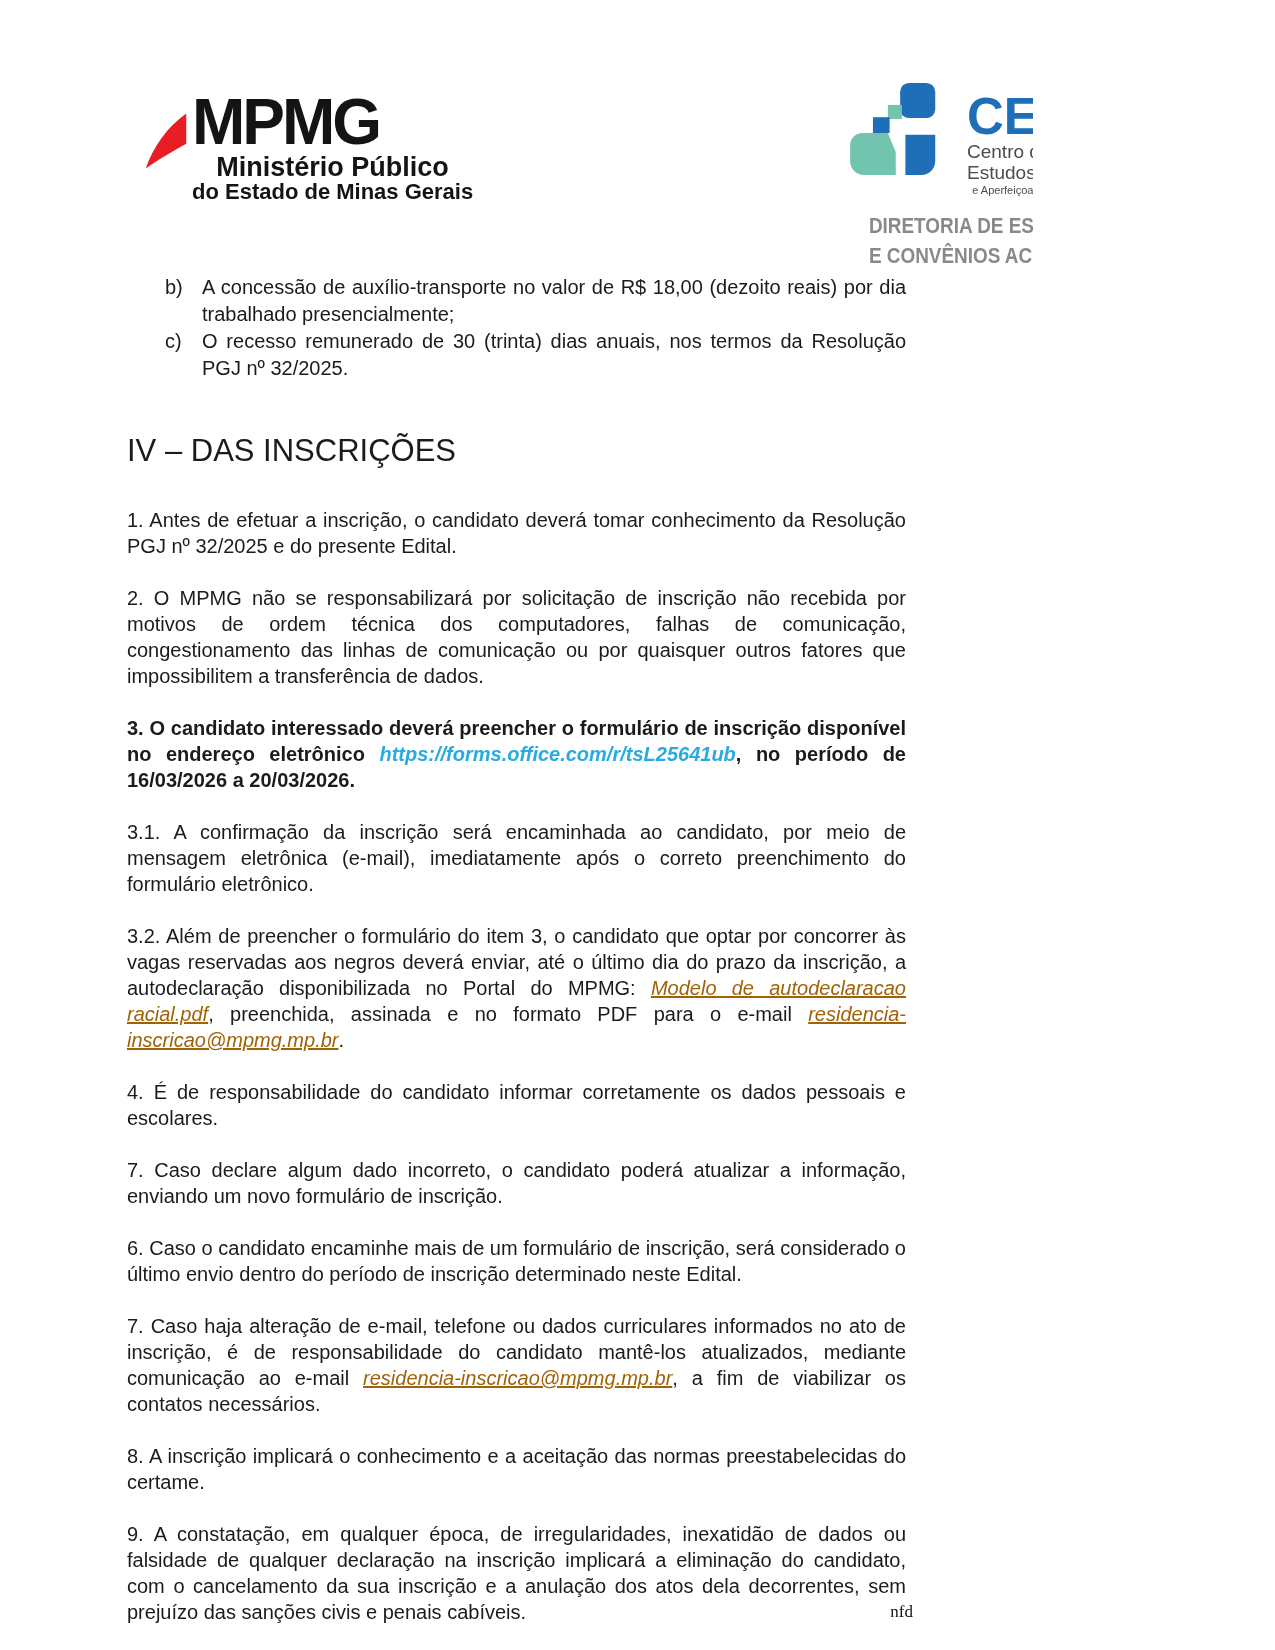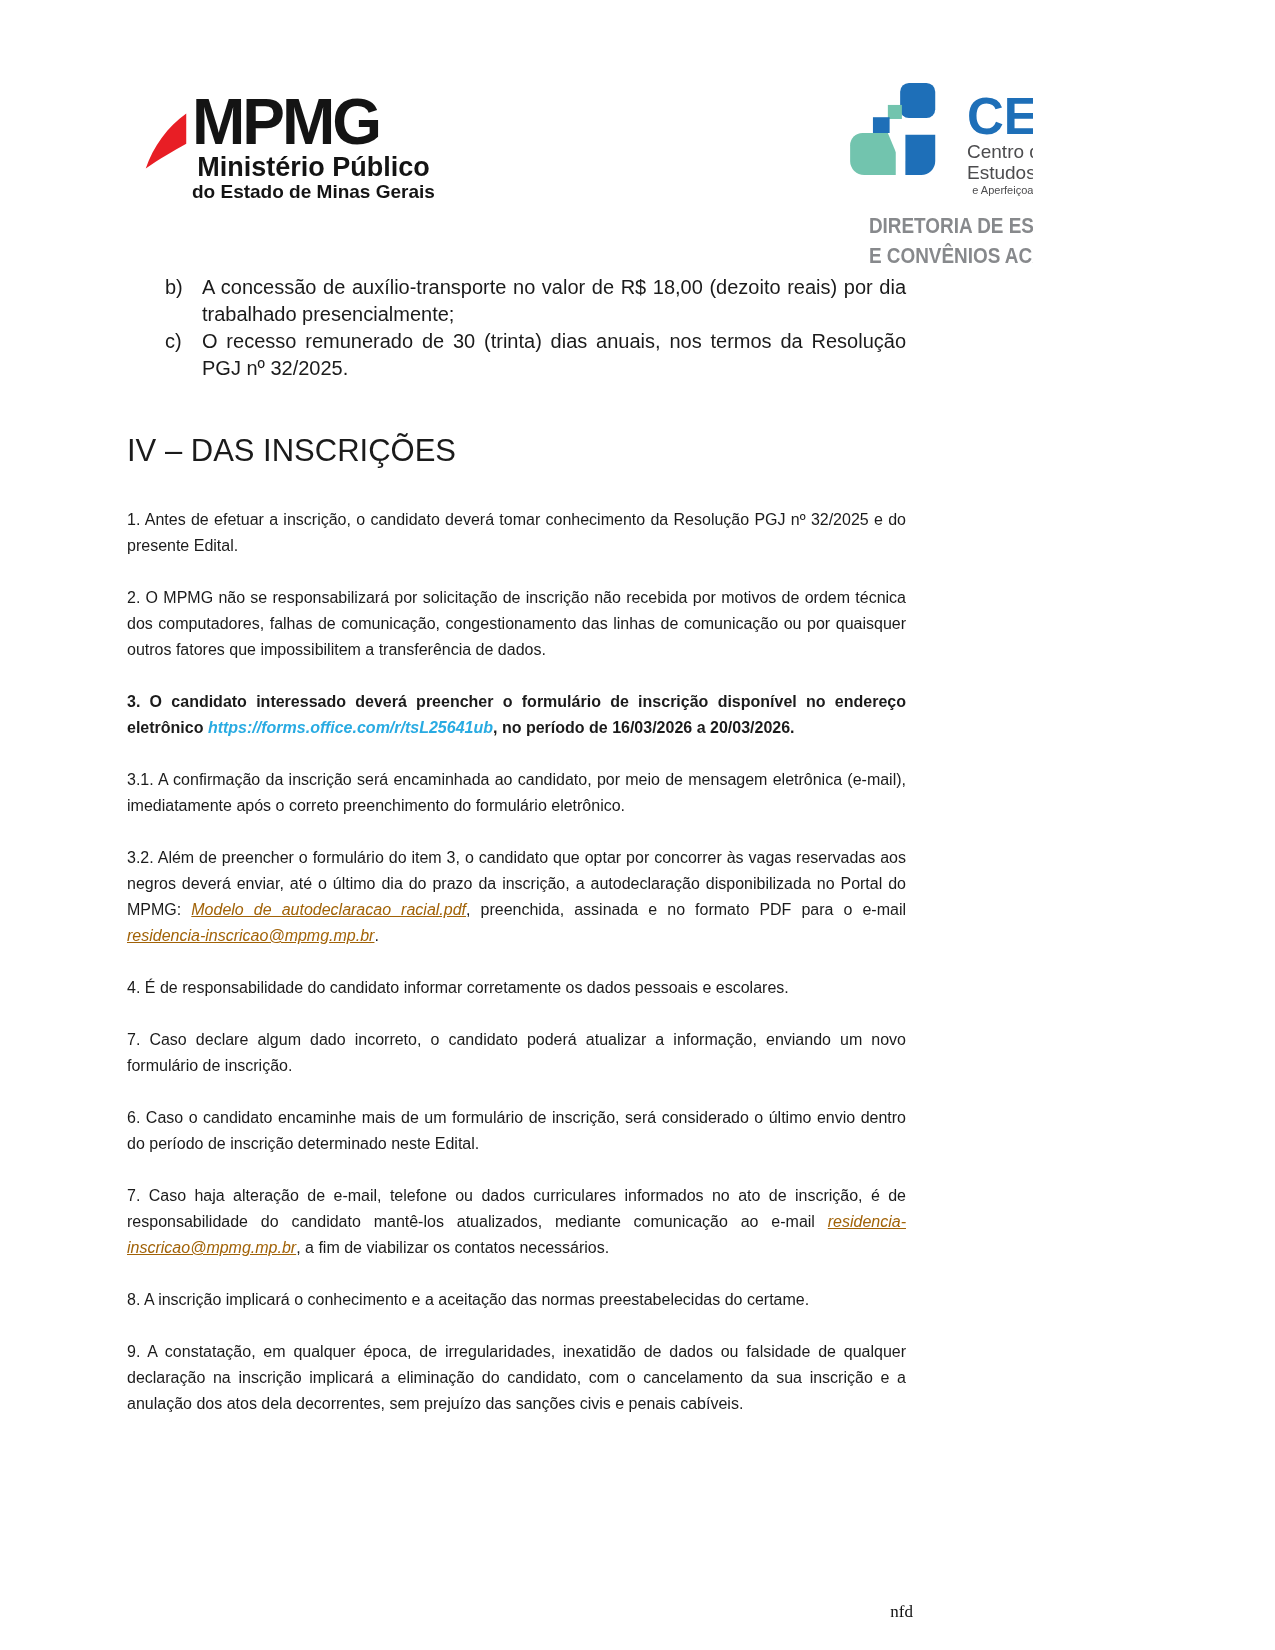--- a/index.html
+++ b/index.html
@@ -11,39 +11,39 @@
     color:#1b1b1b;
     overflow:hidden;
   }
   
   .header{position:relative;height:237px;}
   .mpmg-logo{position:absolute;left:143px;top:93px;}
   .mpmg-sail{position:absolute;left:0;top:18px;}
   .mpmg-text{margin-left:49px;}
   .mpmg-acronym{font-size:64px;font-weight:700;letter-spacing:-3px;line-height:58px;color:#141414;}
   .mpmg-sub1{font-size:27px;font-weight:700;line-height:27px;margin-top:3px;color:#141414;text-align:center;}
-  .mpmg-sub2{font-size:19px;font-weight:700;line-height:21px;color:#141414;}
+  .mpmg-sub2{font-size:22px;font-weight:700;line-height:21px;color:#141414;}
   .ceaf-block{position:absolute;left:850px;top:83px;width:270px;}
   .ceaf-row{display:flex;align-items:flex-start;gap:24px;}
   .ceaf-textcol{margin-left:5px;margin-top:10px;}
   .ceaf-acronym{font-size:51px;font-weight:700;line-height:47px;color:#1E6FB8;letter-spacing:0;}
   .ceaf-sub1{font-size:19px;color:#4c4c4e;line-height:21px;margin-top:1px;}
   .ceaf-sub2{font-size:11px;color:#4c4c4e;line-height:14px;text-align:center;}
   .ceaf-dept{margin-top:14px;text-align:center;color:#87898C;font-weight:700;
              font-size:22px;line-height:30px;transform:scaleX(0.86);transform-origin:50% 0;
              white-space:nowrap;}
   .scan-artifact{position:absolute;left:1151px;top:56px;width:2px;height:50px;background:#dadcdd;}
   
   .content{padding:0 127px;}
   .benefits{margin-top:37px;}
   .benefit-row{display:flex;font-size:20px;line-height:27px;}
   .benefit-label{flex:0 0 37px;margin-left:38px;}
   .benefit-text{flex:1;text-align:justify;}
   .section-title{margin-top:49px;font-size:31px;line-height:40px;font-weight:400;color:#1b1b1b;}
-  .par{margin:26px 0 0;text-align:justify;font-size:16px;line-height:26px;color:#1b1b1b;}
+  .par{margin:26px 0 0;text-align:justify;font-size:20px;line-height:26px;color:#1b1b1b;}
   .par.first{margin-top:36px;}
   .par.bold{font-weight:700;}
   .par a{cursor:pointer;font-style:italic;}
   .link{color:#a16207;text-decoration:underline;}
   .linkcyan{color:#29ABE2;font-weight:700;text-decoration:none;}
   
   .footer-note{position:absolute;right:120px;bottom:28px;
                font-family:"Liberation Serif",serif;font-size:17px;color:#111;}
 </style>
 </head>

